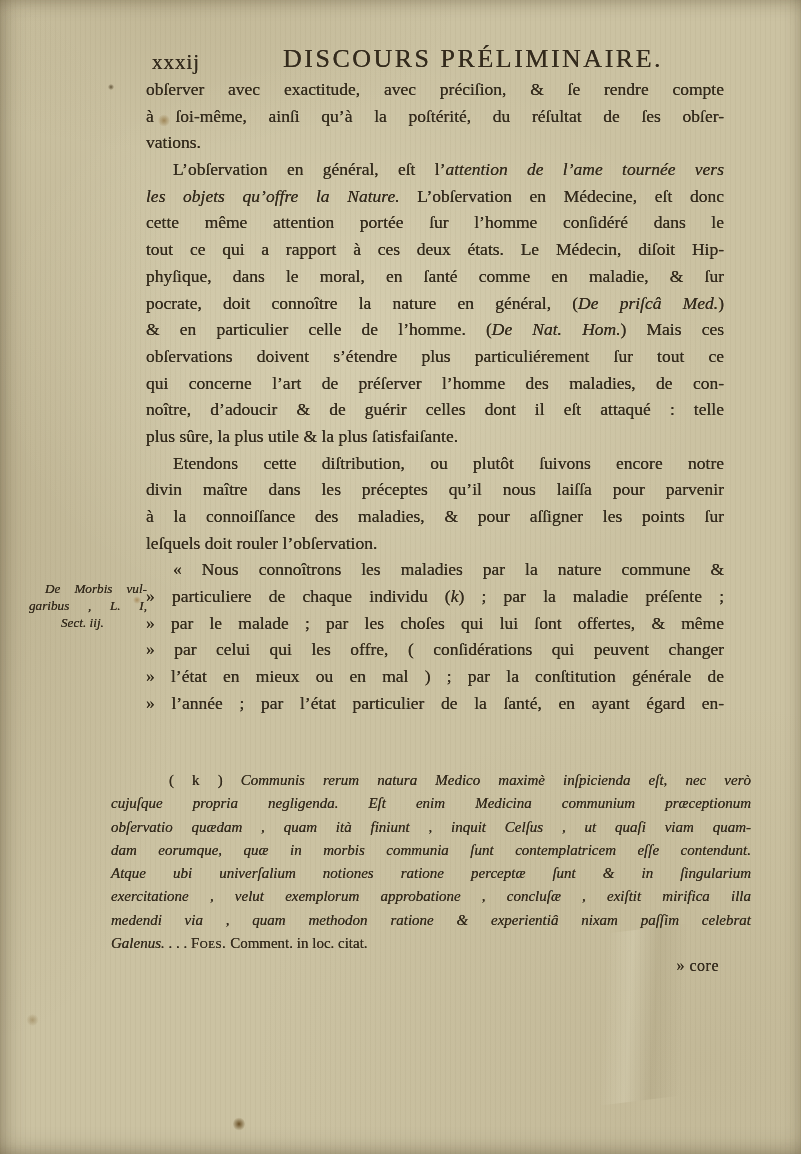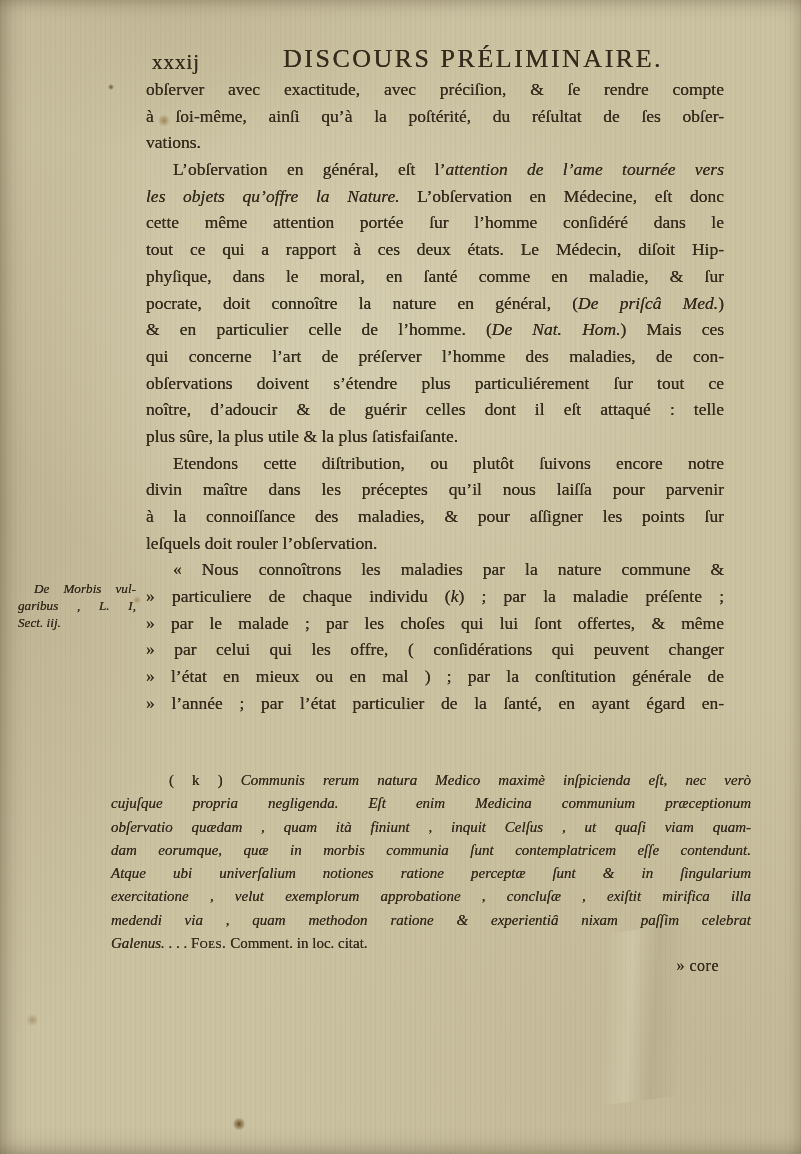--- a/index.html
+++ b/index.html
@@ -30,24 +30,24 @@
   .pagenum{position:absolute;left:148px;top:6px;font-size:21px;letter-spacing:1px;}
   .running-title{position:absolute;left:180px;width:578px;top:0;text-align:center;
     font-size:26px;letter-spacing:2.5px;white-space:nowrap;}
   .body-text{position:absolute;left:146px;top:76px;width:578px;font-size:17.5px;}
   .line{line-height:26.7px;height:26.7px;text-align:justify;text-align-last:justify;white-space:normal;}
   .line.indent{text-indent:27px;}
   .line.endline{text-align:left;text-align-last:left;}
   .it{font-style:italic;}
   .rm{font-style:normal;}
   .sc{font-style:normal;font-variant:small-caps;letter-spacing:.5px;}
-  .margin-note{position:absolute;left:18px;top:580px;width:118px;font-size:13.2px;font-style:italic;}
+  .margin-note{position:absolute;left:29px;top:580px;width:118px;font-size:13.2px;font-style:italic;}
   .mn-line{line-height:17px;text-align:justify;text-align-last:justify;}
   .mn-line.mn-indent{text-indent:16px;}
-  .mn-line.mn-last{text-align:right;text-align-last:left;}
+  .mn-line.mn-last{text-align:right;text-align-last:left;margin-left:32px;}
   .footnote{position:absolute;left:111px;top:769px;width:640px;font-size:15px;}
   .footnote .line{line-height:23.3px;height:23.3px;}
   .footnote .line.f-indent{text-indent:58px;}
   .catchword{position:absolute;right:82px;top:957px;font-size:16px;letter-spacing:.5px;}
   
   .stain{position:absolute;border-radius:50%;pointer-events:none;}
   .stain-a{left:158px;top:114px;width:12px;height:13px;
     background:radial-gradient(circle, rgba(125,88,30,.55), rgba(125,88,30,0) 70%);}
   .stain-b{left:233px;top:1117px;width:12px;height:14px;
     background:radial-gradient(circle, rgba(88,60,16,.85), rgba(88,60,16,0) 72%);}
@@ -84,22 +84,22 @@
         <div class="line endline"><span class="rm">vations.</span></div>
       </div>
       <div>
         <div class="line indent"><span class="rm">L’obſervation en général, eſt l’</span><span class="it">attention de l’ame tournée vers</span></div>
         <div class="line"><span class="it">les objets qu’offre la Nature.</span><span class="rm"> L’obſervation en Médecine, eſt donc</span></div>
         <div class="line"><span class="rm">cette même attention portée ſur l’homme conſidéré dans le</span></div>
         <div class="line"><span class="rm">tout ce qui a rapport à ces deux états. Le Médecin, diſoit Hip-</span></div>
         <div class="line"><span class="rm">phyſique, dans le moral, en ſanté comme en maladie, &amp; ſur</span></div>
         <div class="line"><span class="rm">pocrate, doit connoître la nature en général, (</span><span class="it">De priſcâ Med.</span><span class="rm">)</span></div>
         <div class="line"><span class="rm">&amp; en particulier celle de l’homme. (</span><span class="it">De Nat. Hom.</span><span class="rm">) Mais ces</span></div>
+        <div class="line"><span class="rm">obſervations doivent s’étendre plus particuliérement ſur tout ce</span></div>
         <div class="line"><span class="rm">qui concerne l’art de préſerver l’homme des maladies, de con-</span></div>
-        <div class="line"><span class="rm">obſervations doivent s’étendre plus particuliérement ſur tout ce</span></div>
         <div class="line"><span class="rm">noître, d’adoucir &amp; de guérir celles dont il eſt attaqué : telle</span></div>
         <div class="line endline"><span class="rm">plus sûre, la plus utile &amp; la plus ſatisfaiſante.</span></div>
       </div>
       <div>
         <div class="line indent"><span class="rm">Etendons cette diſtribution,  ou plutôt ſuivons encore notre</span></div>
         <div class="line"><span class="rm">divin maître dans les préceptes qu’il nous laiſſa pour parvenir</span></div>
         <div class="line"><span class="rm">à la connoiſſance des maladies, &amp; pour aſſigner les points ſur</span></div>
         <div class="line endline"><span class="rm">leſquels doit rouler l’obſervation.</span></div>
       </div>
       <div>

